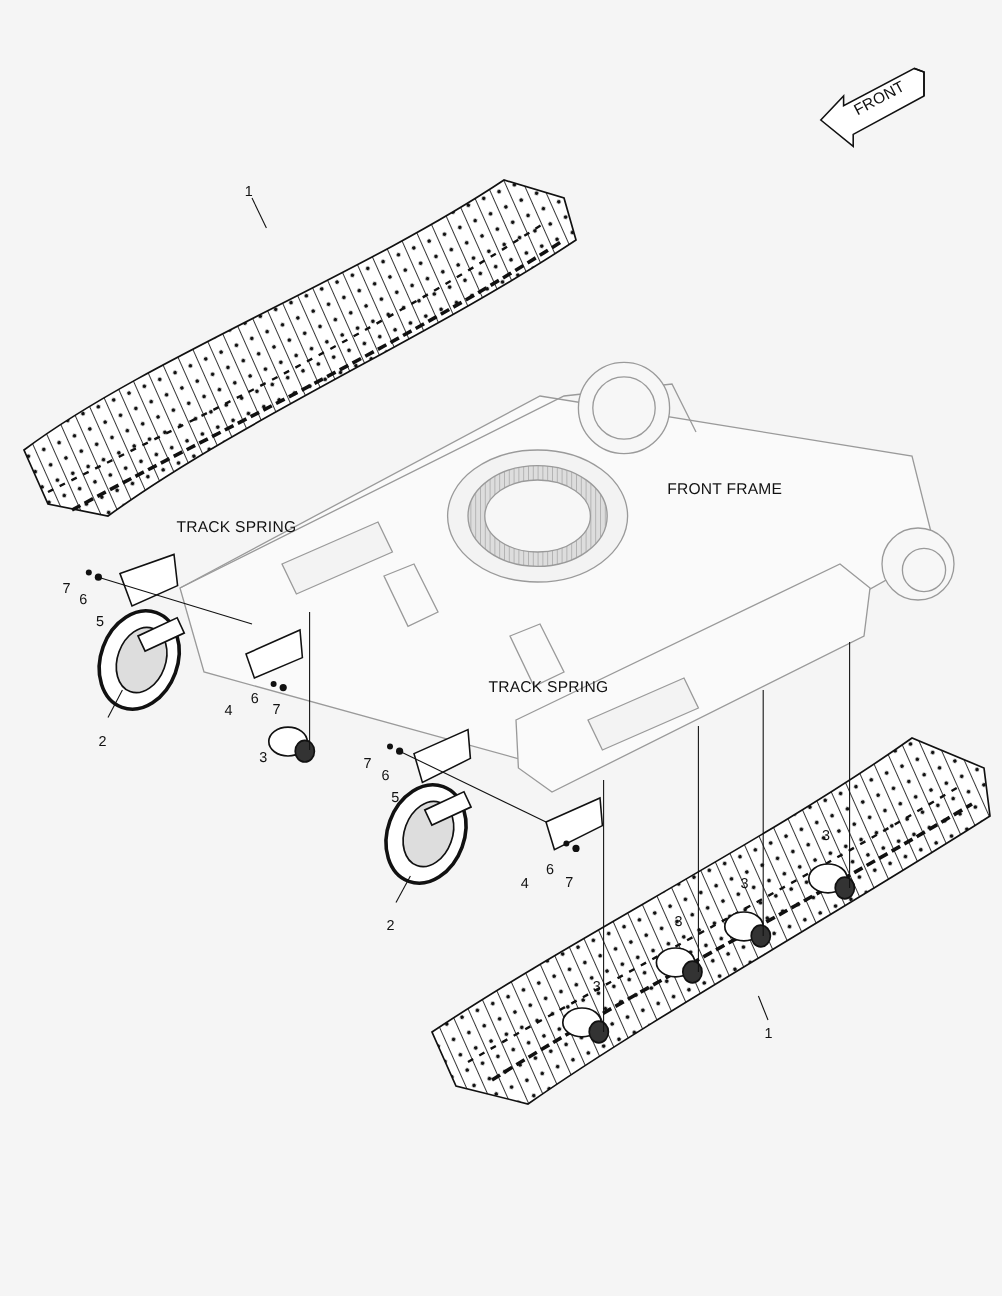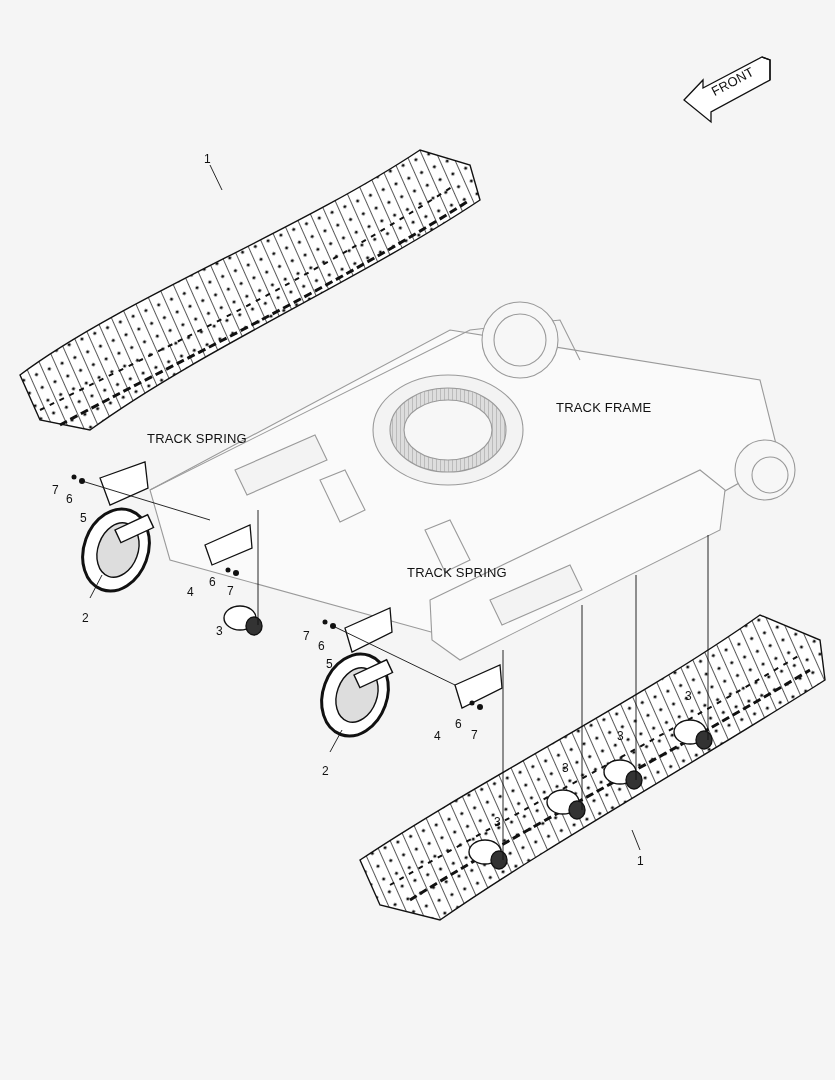--- a/index.html
+++ b/index.html
@@ -120,21 +120,21 @@
     <line x1="636" y1="575" x2="636" y2="780"></line>
     <line x1="708" y1="535" x2="708" y2="740"></line>
     <line x1="90" y1="598" x2="102" y2="575"></line>
     <line x1="330" y1="752" x2="342" y2="730"></line>
     <line x1="640" y1="850" x2="632" y2="830"></line>
   </g>
 </svg>
 
 <div class="lbl big" style="left:710px;top:76px;transform:rotate(-28deg);">FRONT</div>
 
-<div class="lbl big" style="left:556px;top:402px;">TRACK FRAME</div>
+<div class="lbl big" style="left:556px;top:402px;">FRONT FRAME</div>
 <div class="lbl big" style="left:147px;top:433px;">TRACK SPRING</div>
 <div class="lbl big" style="left:407px;top:567px;">TRACK SPRING</div>
 
 <div class="lbl" style="left:204px;top:153px;">1</div>
 <div class="lbl" style="left:52px;top:484px;">7</div>
 <div class="lbl" style="left:66px;top:493px;">6</div>
 <div class="lbl" style="left:80px;top:512px;">5</div>
 <div class="lbl" style="left:82px;top:612px;">2</div>
 <div class="lbl" style="left:187px;top:586px;">4</div>
 <div class="lbl" style="left:209px;top:576px;">6</div>

